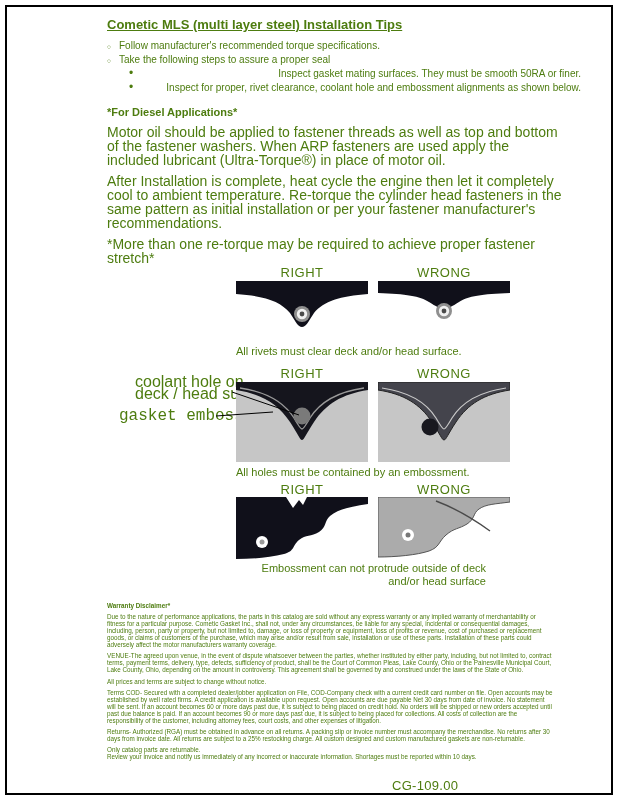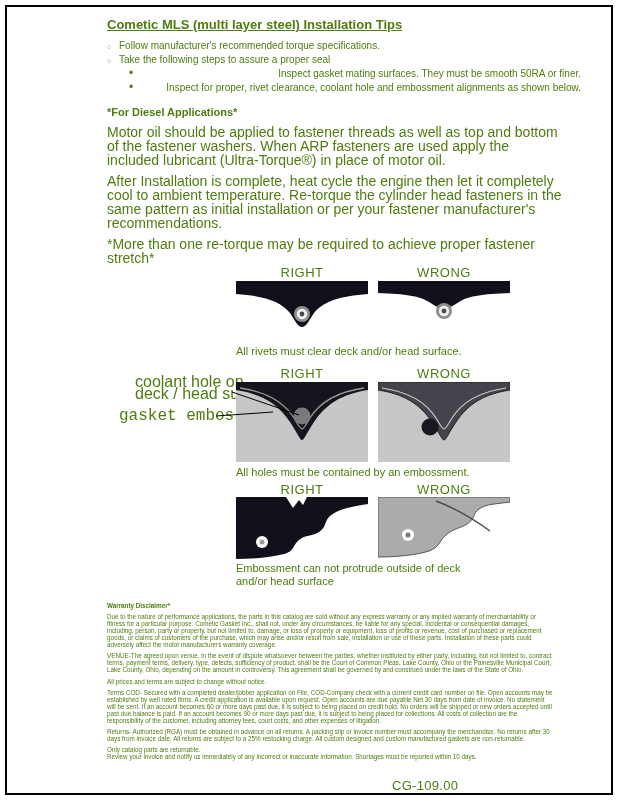--- a/index.html
+++ b/index.html
@@ -25,21 +25,21 @@
   .pointer-svg { position:absolute; left:0; top:0; }
 
   .r1-label-right { left:229px; top:0; }   .r1-label-wrong { left:371px; top:0; }
   .r1-panel-right { left:229px; top:16px; } .r1-panel-wrong { left:371px; top:16px; }
   .r1-caption { top:80px; }
   .r2-label-right { left:229px; top:101px; } .r2-label-wrong { left:371px; top:101px; }
   .r2-panel-right { left:229px; top:117px; } .r2-panel-wrong { left:371px; top:117px; }
   .r2-caption { top:201px; }
   .r3-label-right { left:229px; top:217px; } .r3-label-wrong { left:371px; top:217px; }
   .r3-panel-right { left:229px; top:232px; } .r3-panel-wrong { left:371px; top:232px; }
-  .r3-caption { top:297px; width:250px; }
+  .r3-caption { top:297px; width:250px;text-align:right; }
   .callout1 { left:128px; top:111px; }
   .callout2 { left:112px; top:145px;font-family:Liberation Mono, monospace; }
 
   .legal { padding:8px 56px 0 100px; font-size:6.3px; line-height:6.9px; }
   .legal-heading { font-weight:bold; margin:0 0 4px 0; }
   .legal p { margin:0 0 4.5px 0; }
   .legal p.tight { margin-bottom:0; }
   .docnum { position:absolute; left:385px; top:771px; font-size:13px; letter-spacing:0.3px; }
 </style>
 </head>

